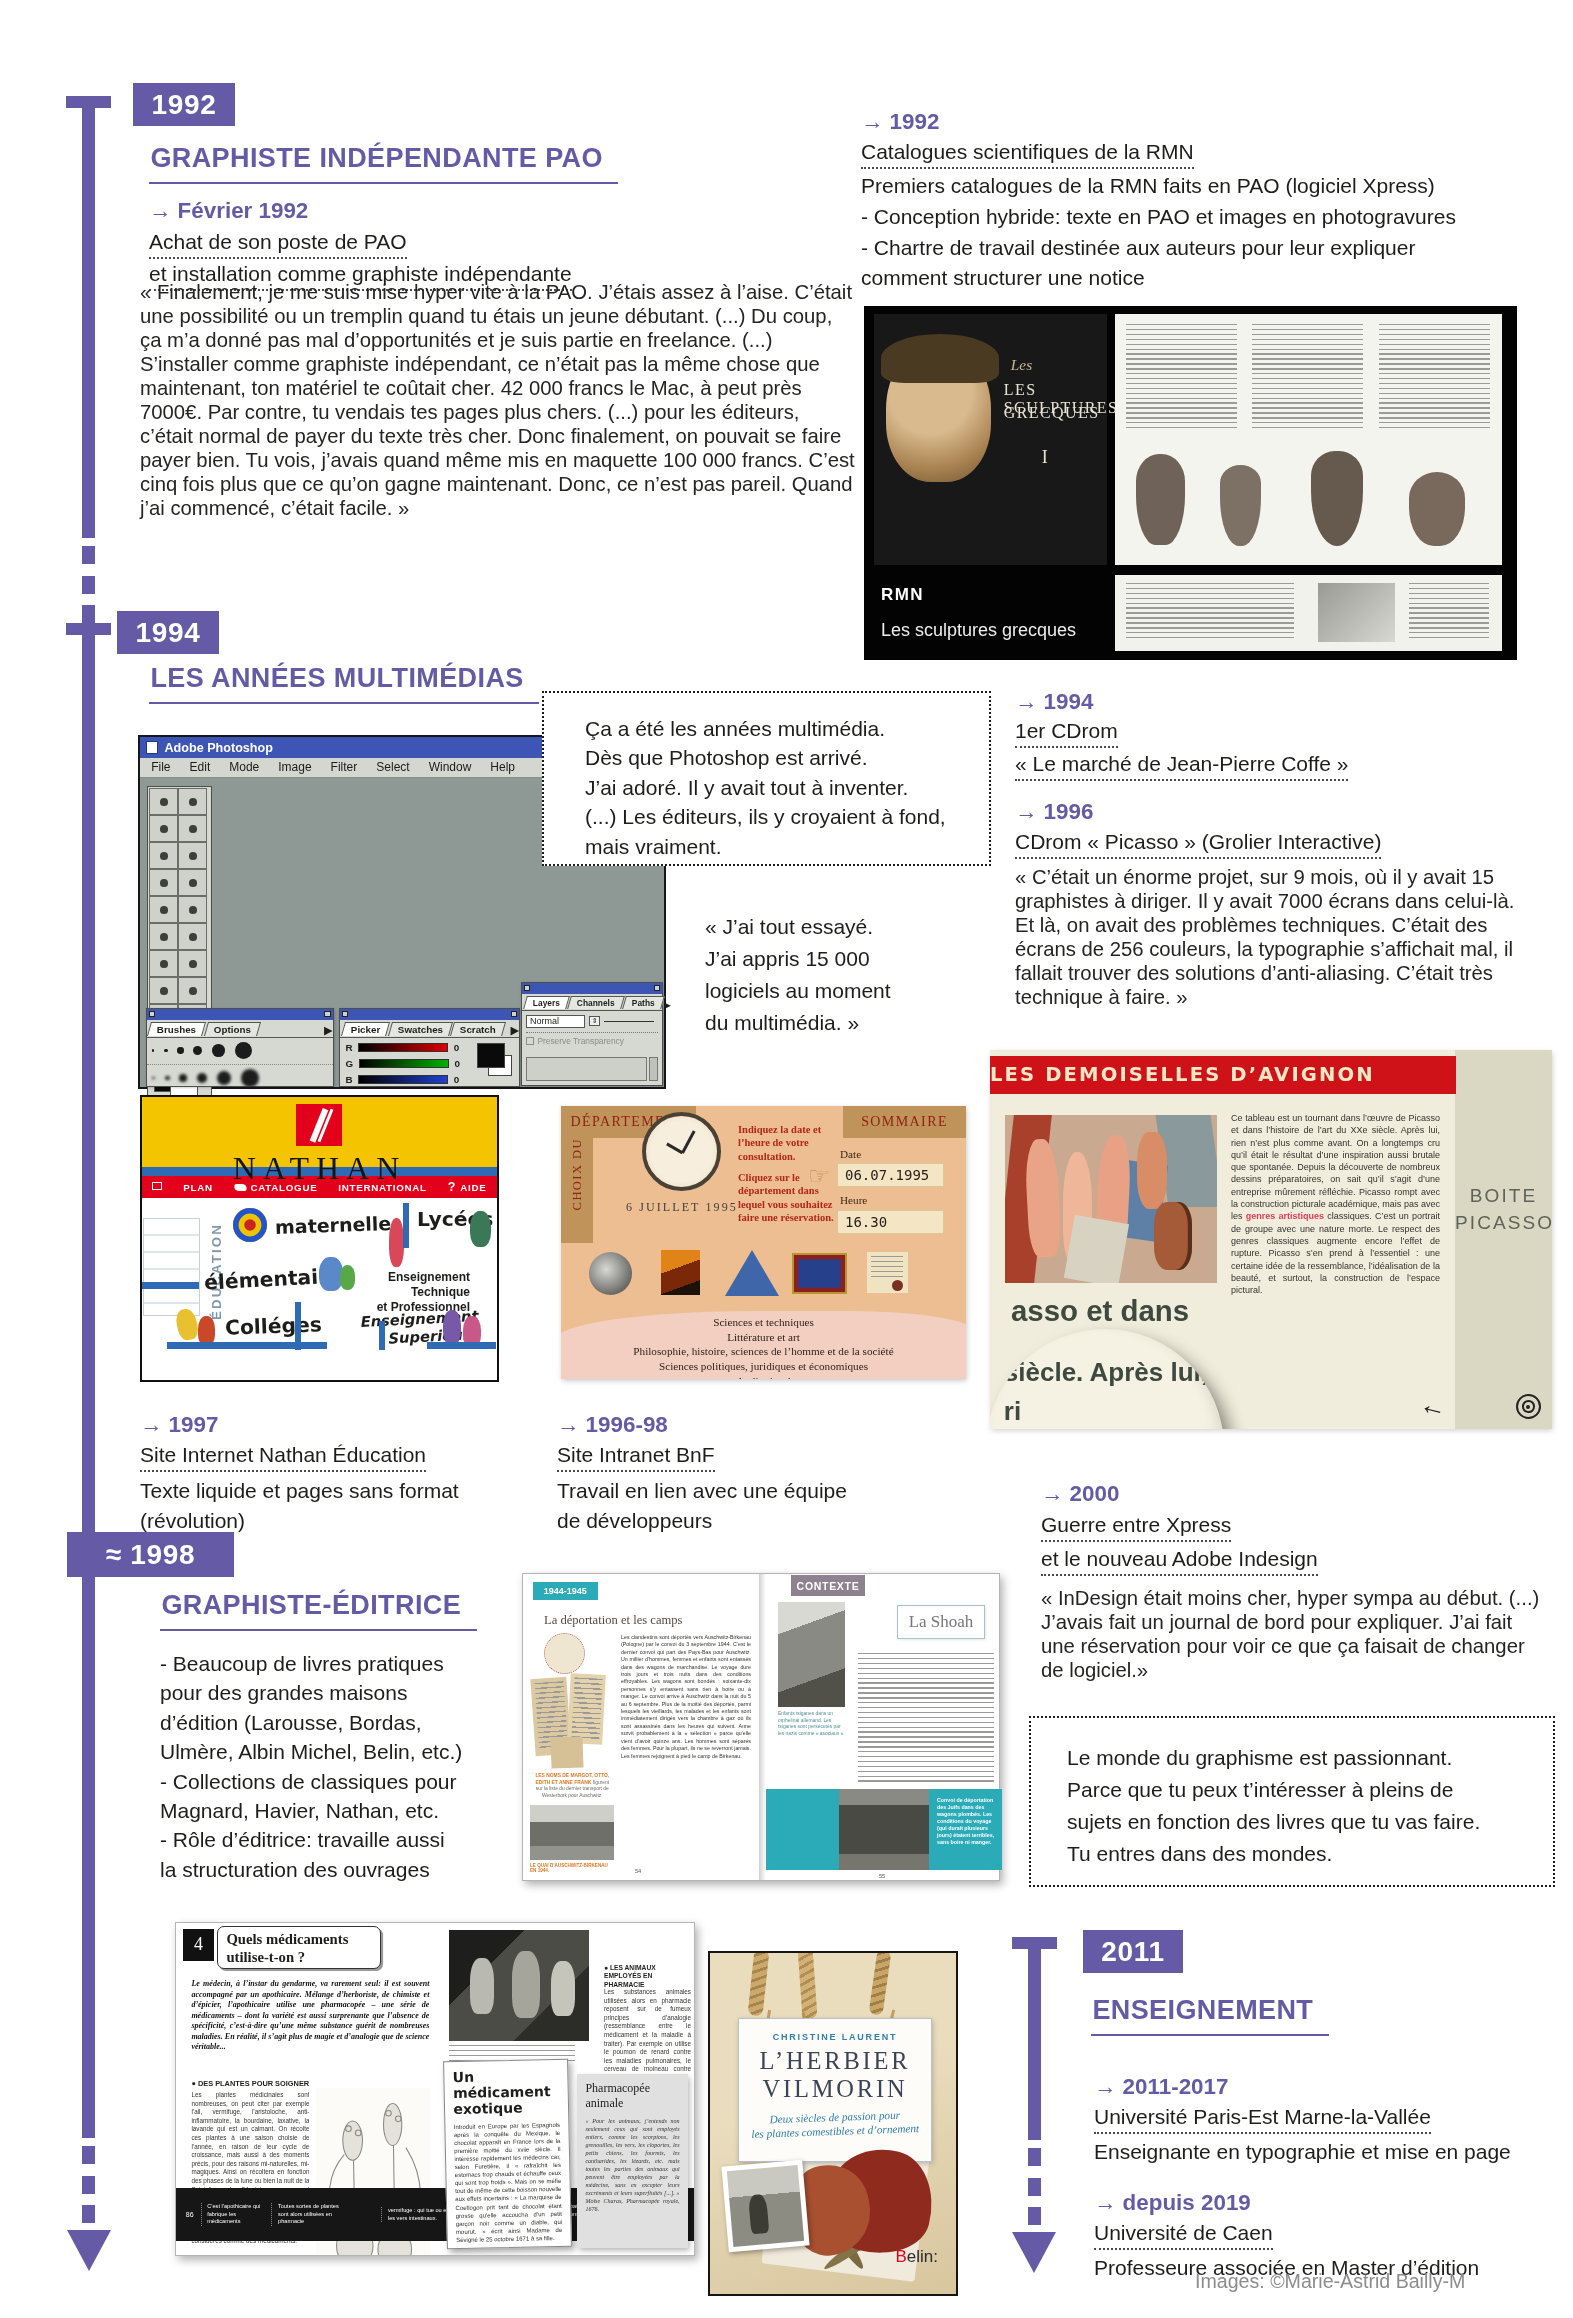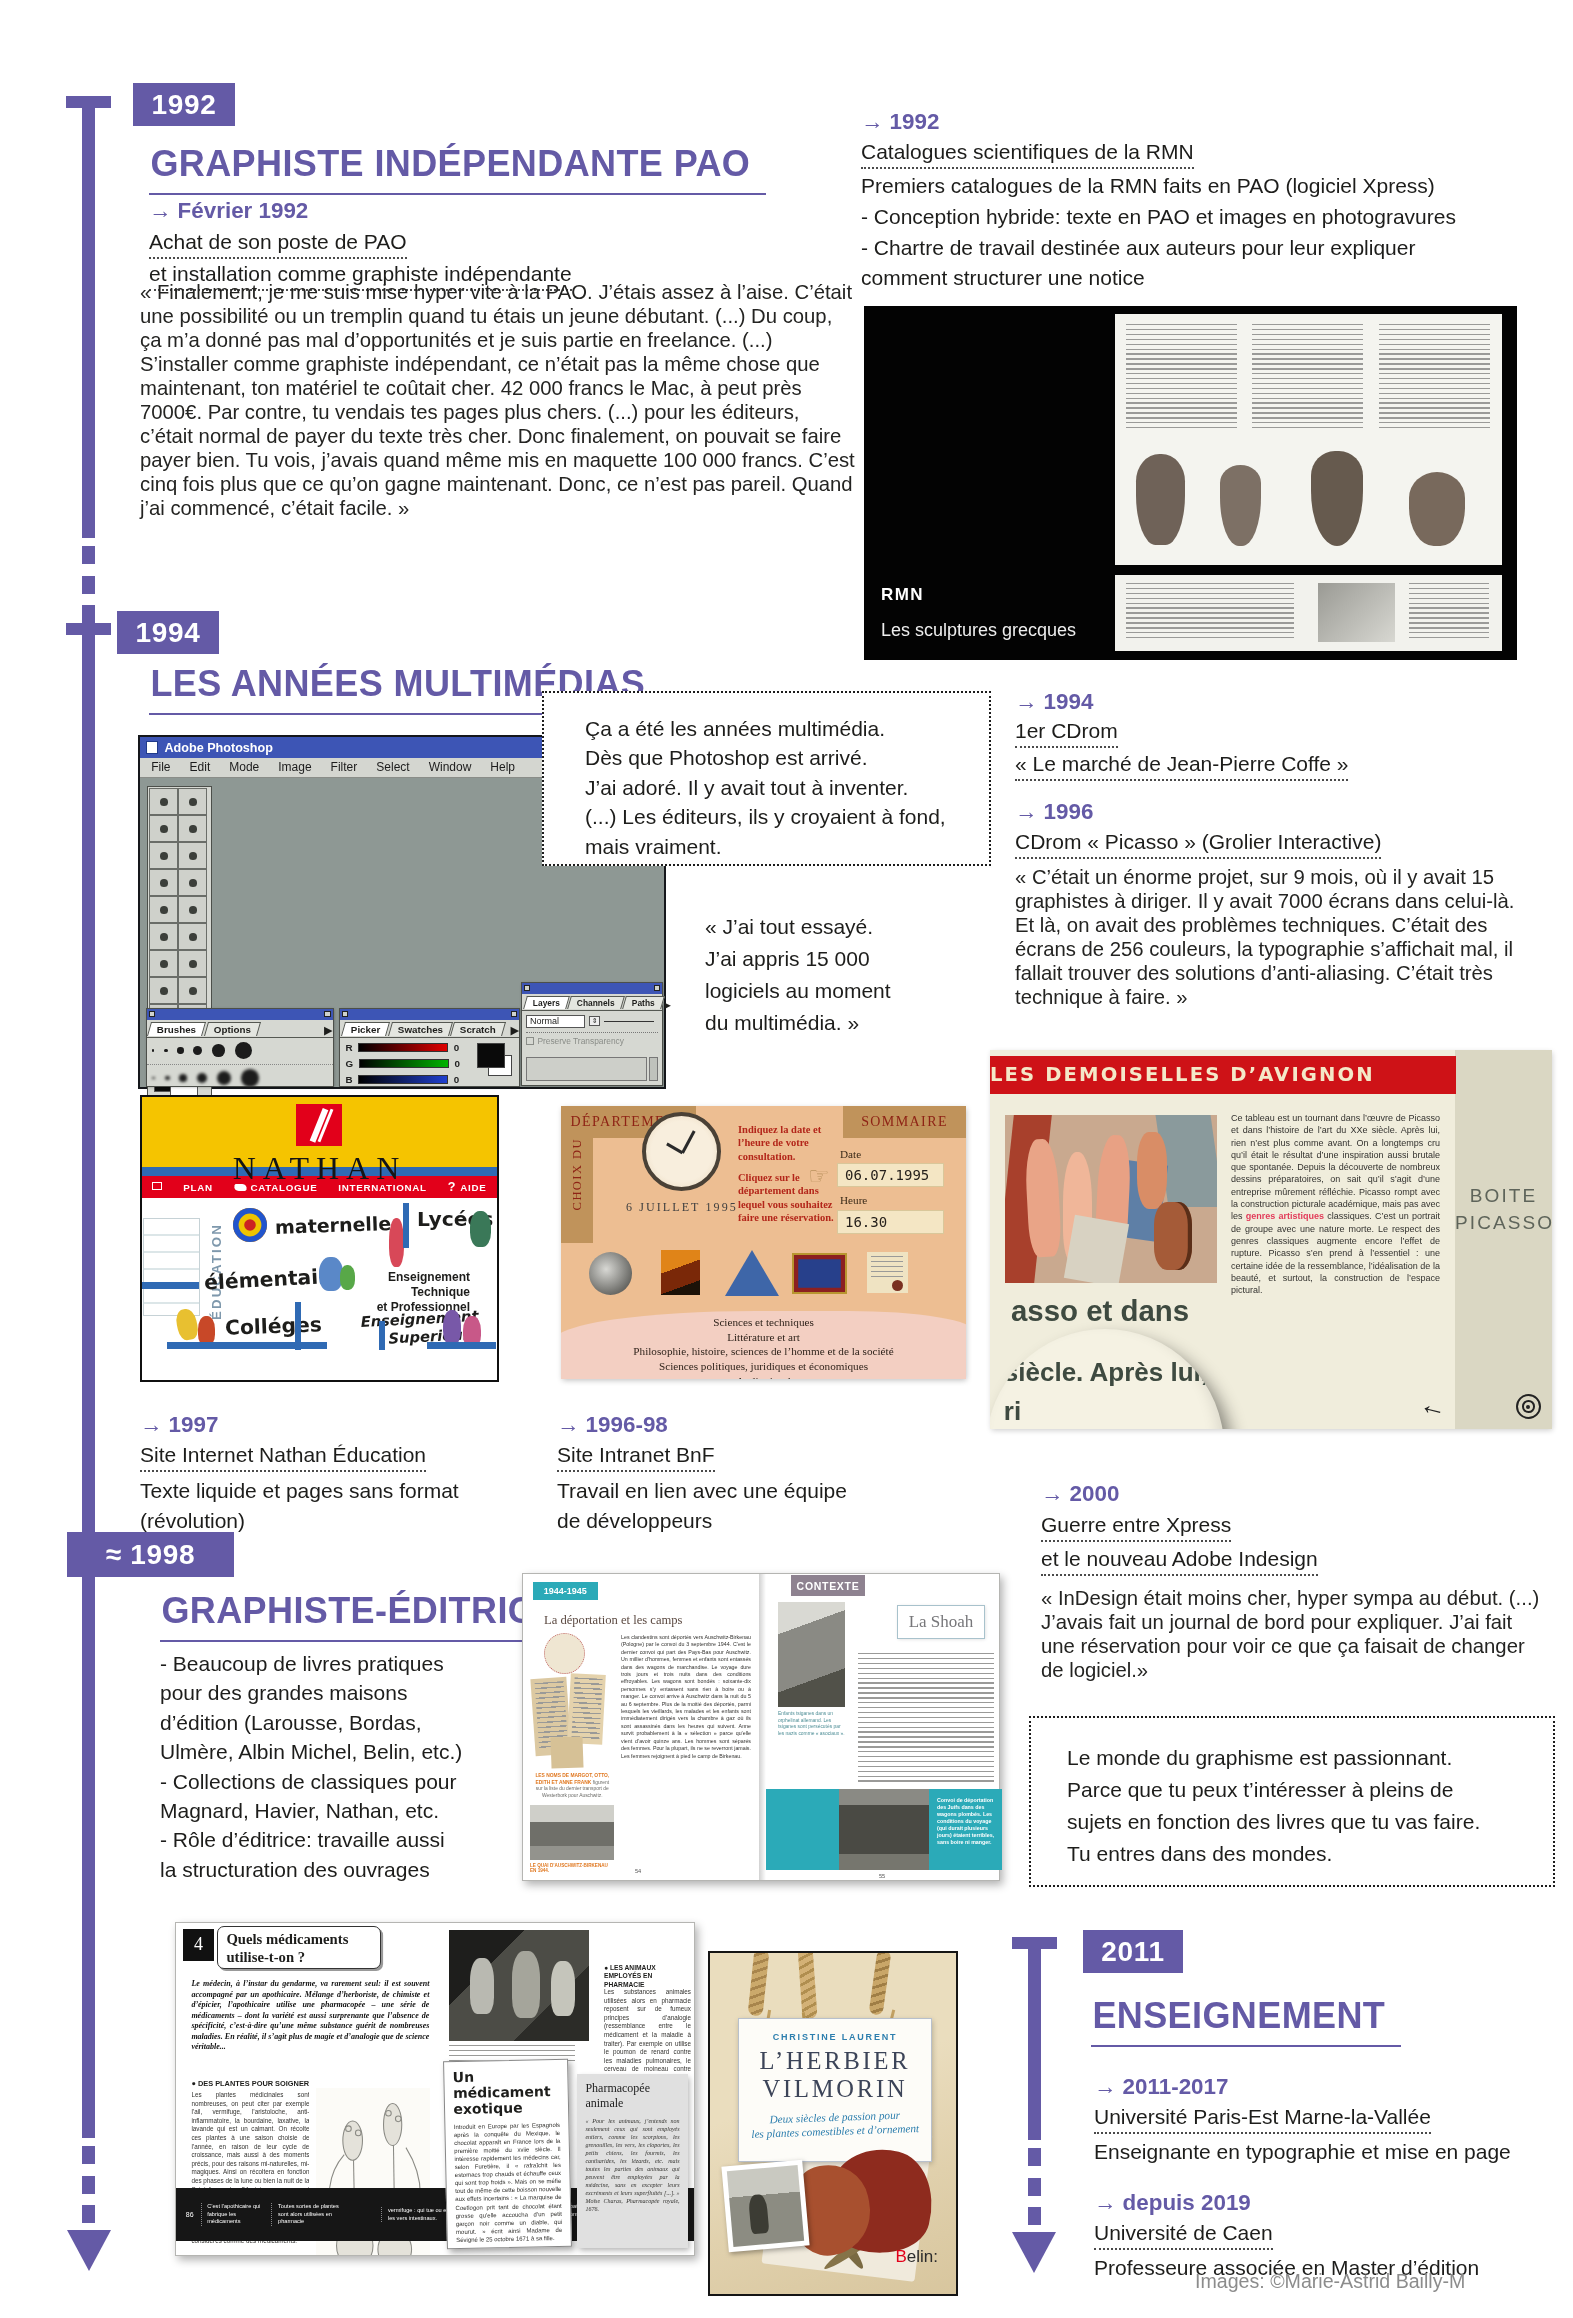--- a/index.html
+++ b/index.html
@@ -4,21 +4,21 @@
 <style>
   *{box-sizing:border-box;margin:0;padding:0}
   :root{--purple:#645AA6;--ink:#1d1d1b}
   body{margin:0;background:#e8e8e8}
   #canvas{position:relative;width:1573px;height:2319px;background:#fff;overflow:hidden;
           font-family:"Liberation Sans","DejaVu Sans",sans-serif;color:var(--ink)}
   .abs{position:absolute}
   .tl{background:var(--purple);position:absolute}
   .tl-arrow{position:absolute;width:0;height:0;border-left:22px solid transparent;border-right:22px solid transparent;border-top:41px solid var(--purple)}
   .badge{position:absolute;background:var(--purple);color:#fff;font-weight:bold;font-size:28px;display:flex;align-items:center;justify-content:center;letter-spacing:0.7px}
-  .sect{position:absolute;color:var(--purple);font-weight:bold;font-size:36px;letter-spacing:0.4px;border-bottom:2.8px solid var(--purple);padding:0 15.4px 8.4px 1.4px;white-space:nowrap}
+  .sect{position:absolute;color:var(--purple);font-weight:bold;font-size:27px;letter-spacing:0.4px;border-bottom:2.8px solid var(--purple);padding:0 15.4px 8.4px 1.4px;white-space:nowrap}
   .date{position:absolute;color:var(--purple);font-weight:bold;font-size:22.4px;white-space:nowrap}
   .du{position:absolute;font-size:21px;white-space:nowrap;border-bottom:2.1px dotted #4a4a4a;padding-bottom:2.8px;color:var(--ink)}
   .ln{position:absolute;font-size:21px;white-space:nowrap;color:var(--ink)}
   .q{font-size:20.3px;line-height:24px;color:#242422}
   .dotbox{position:absolute;background:#fff;border:2.8px dotted #1c1c1c}
   .flines{background:repeating-linear-gradient(to bottom,#9a9a98 0 1.4px,transparent 1.4px 4.9px)}
   .serif{font-family:"Liberation Serif","DejaVu Serif",serif}
   .mono{font-family:"DejaVu Sans Mono","Liberation Mono",monospace}
   
   .ps{position:absolute;background:#C2C6C0;border:2.1px solid #15171b;z-index:1}
@@ -84,20 +84,28 @@
   <div class="abs q" style="left:140px;top:280px;width:715px">« Finalement, je me suis mise hyper vite à la PAO. J’étais assez à l’aise. C’était une possibilité ou un tremplin quand tu étais un jeune débutant. (...) Du coup, ça m’a donné pas mal d’opportunités et je suis partie en freelance. (...) S’installer comme graphiste indépendant, ce n’était pas la même chose que maintenant, ton matériel te coûtait cher. 42 000 francs le Mac, à peut près 7000€. Par contre, tu vendais tes pages plus chers. (...) pour les éditeurs, c’était normal de payer du texte très cher. Donc finalement, on pouvait se faire payer bien. Tu vois, j’avais quand même mis en maquette 100 000 francs. C’est cinq fois plus que ce qu’on gagne maintenant. Donc, ce n’est pas pareil. Quand j’ai commencé, c’était facile. »</div>
 
   <div class="date" style="left:861px;top:109px">→ 1992</div>
   <div class="du" style="left:861px;top:140px">Catalogues scientifiques de la RMN</div>
   <div class="ln" style="left:861px;top:174px">Premiers catalogues de la RMN faits en PAO (logiciel Xpress)</div>
   <div class="ln" style="left:861px;top:205px">- Conception hybride: texte en PAO et images en photogravures</div>
   <div class="ln" style="left:861px;top:236px">- Chartre de travail destinée aux auteurs pour leur expliquer</div>
   <div class="ln" style="left:861px;top:266px">comment structurer une notice</div>
 
   <div class="abs" style="left:864px;top:306px;width:653px;height:354px;background:#030303">
+    <div class="abs" style="left:9.8px;top:8.4px;width:233px;height:251px;background:#181818">
+      <div class="abs" style="left:12.6px;top:28px;width:105px;height:140px;background:radial-gradient(circle at 42% 36%,#D9BA8E 0 38%,#A98352 70%,#6E5330);border-radius:48% 48% 42% 42%"></div>
+      <div class="abs" style="left:7px;top:19.6px;width:118px;height:49px;background:#4a3a22;border-radius:50% 50% 20% 20%"></div>
+      <div class="abs serif" style="left:137px;top:42px;color:#CBB892;font-size:15.4px;font-style:italic">Les</div>
+      <div class="abs serif" style="left:130px;top:67px;color:#E8E2D2;font-size:16px;letter-spacing:1.4px">LES SCULPTURES</div>
+      <div class="abs serif" style="left:130px;top:90px;color:#E8E2D2;font-size:16px;letter-spacing:1.4px">GRECQUES</div>
+      <div class="abs serif" style="left:168px;top:133px;color:#E8E2D2;font-size:18px">I</div>
+    </div>
     <div class="abs" style="left:251px;top:8.4px;width:387px;height:251px;background:#F4F4EF">
       <div class="abs flines" style="left:11.2px;top:9.8px;width:111px;height:105px"></div>
       <div class="abs flines" style="left:137px;top:9.8px;width:111px;height:105px"></div>
       <div class="abs flines" style="left:264px;top:9.8px;width:111px;height:105px"></div>
       <div class="abs" style="left:21px;top:140px;width:49px;height:91px;background:#6f6258;border-radius:48% 48% 40% 40%/30% 30% 55% 55%"></div>
       <div class="abs" style="left:105px;top:151px;width:41px;height:81px;background:#7d7065;border-radius:50% 50% 46% 46%/22% 22% 60% 60%"></div>
       <div class="abs" style="left:196px;top:137px;width:52px;height:95px;background:#665a4e;border-radius:46% 46% 50% 50%/26% 26% 58% 58%"></div>
       <div class="abs" style="left:294px;top:158px;width:56px;height:74px;background:#78695c;border-radius:50% 50% 44% 44%/35% 35% 52% 52%"></div>
     </div>
     <div class="abs" style="left:17px;top:279px;color:#fff;font-size:17px;font-weight:bold;letter-spacing:1.4px">RMN</div>

